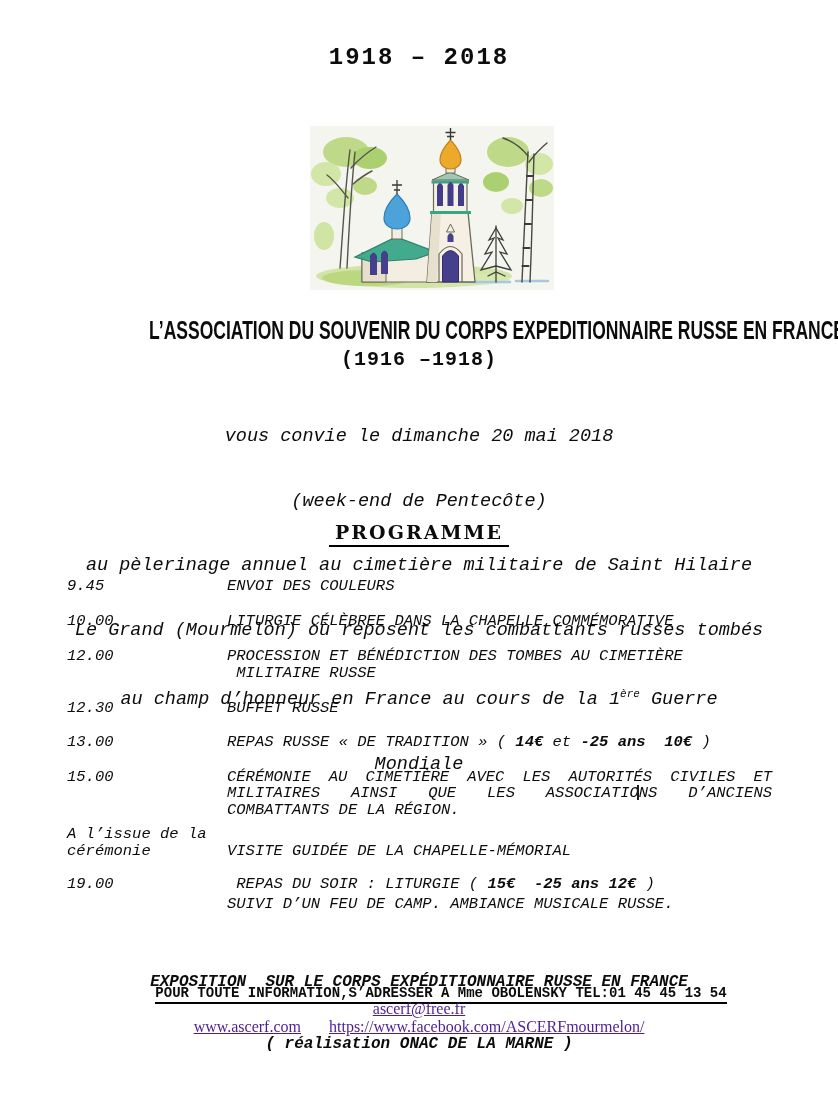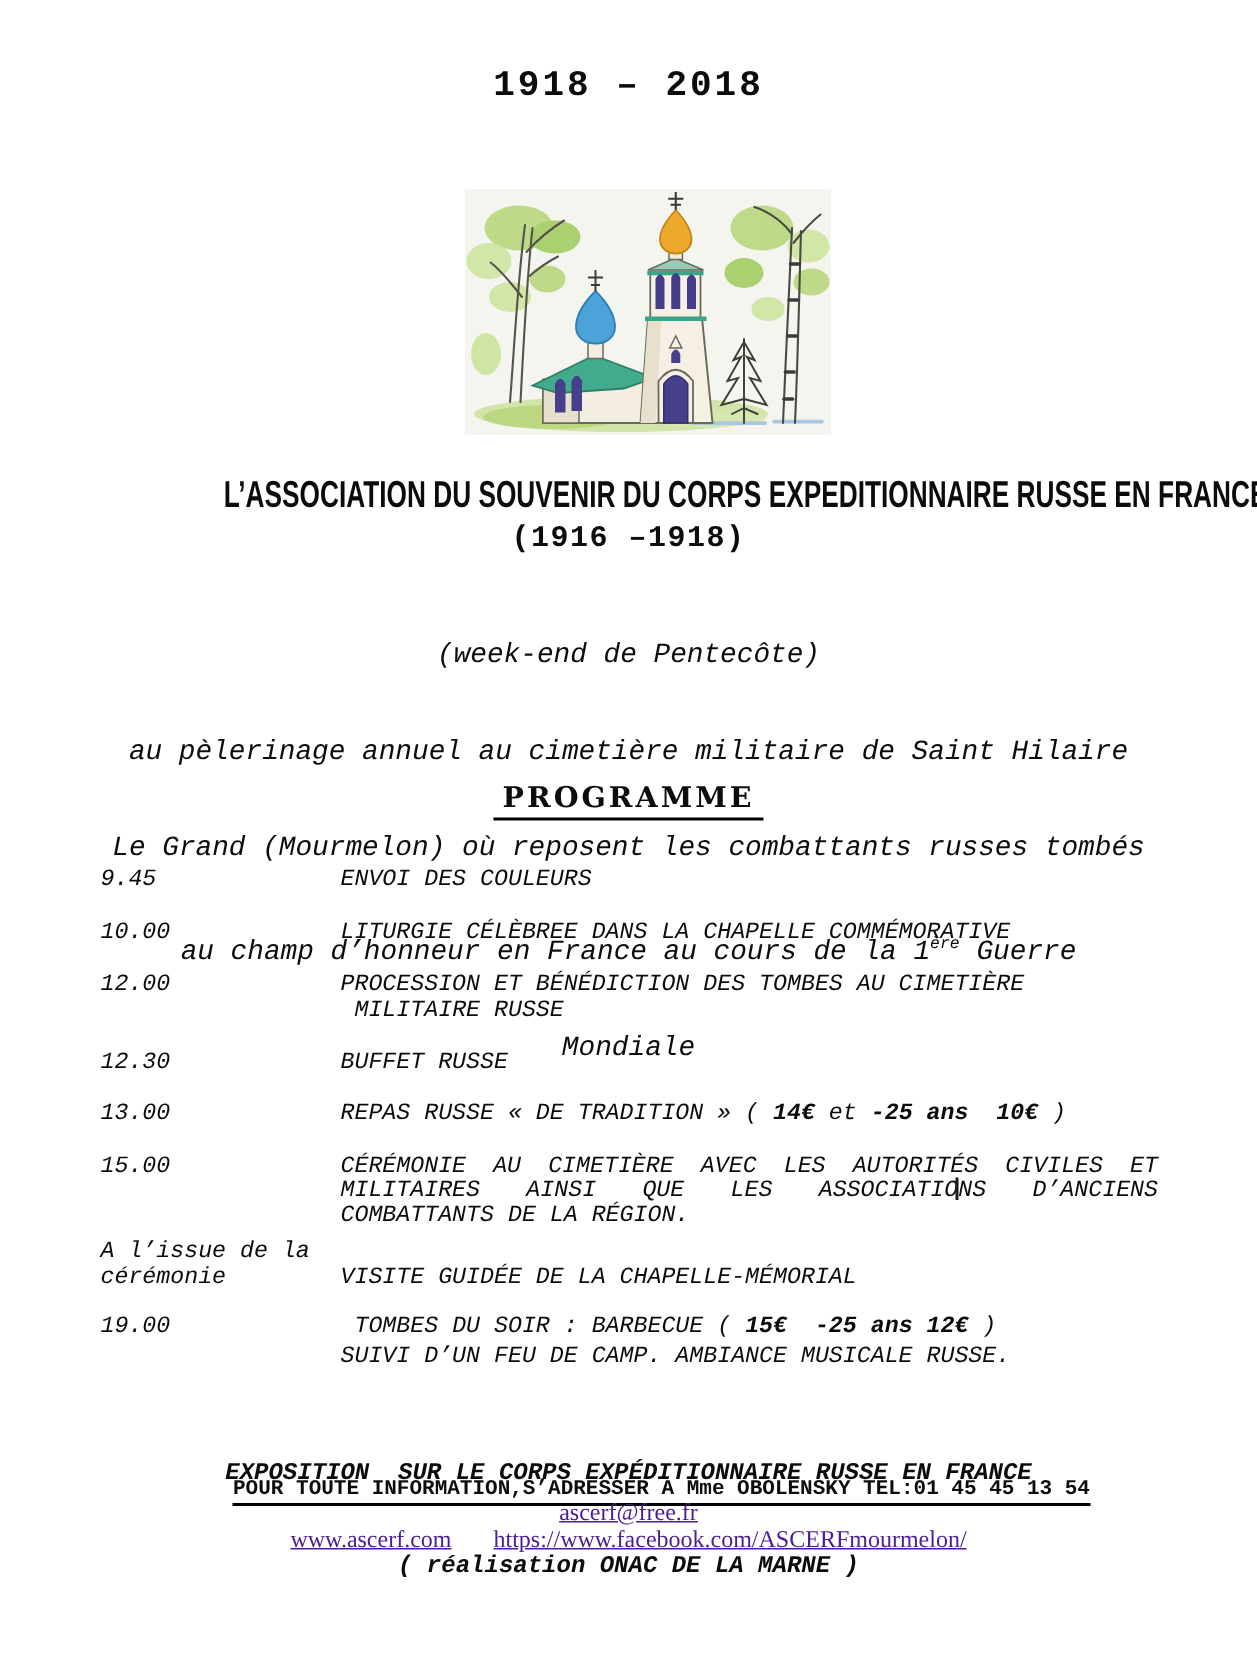--- a/index.html
+++ b/index.html
@@ -137,20 +137,21 @@
       <path d="M213.5 122 h6 M215 98 h6 M216 74 h6 M217 50 h6 M212.5 140 h6"></path>
     </g>
   </svg>
 
   <div class="abs center assoc-title">
     <span class="squeeze">L’ASSOCIATION DU SOUVENIR DU CORPS EXPEDITIONNAIRE RUSSE EN FRANCE</span>
   </div>
   <div class="abs center assoc-years">(1916 –1918)</div>
 
   <div class="abs center invitation">
+    <div>vous convie le dimanche 20 mai 2018</div>
     <div>(week-end de Pentecôte)</div>
     <div>au pèlerinage annuel au cimetière militaire de Saint Hilaire</div>
     <div>Le Grand (Mourmelon) où reposent les combattants russes tombés</div>
     <div><span>au champ d’honneur en France au cours de la 1</span><sup>ère</sup><span> Guerre</span></div>
     <div>Mondiale</div>
   </div>
 
   <div class="abs center prog-head">
     <span>PROGRAMME</span>
   </div>
@@ -185,21 +186,21 @@
     <span class="d">CÉRÉMONIE AU CIMETIÈRE AVEC LES AUTORITÉS CIVILES ET MILITAIRES AINSI QUE LES ASSOCIATIONS D’ANCIENS COMBATTANTS DE LA RÉGION.</span>
   </div>
 
   <div class="row r7">
     <span class="t"><span>A l’issue de la</span><br><span>cérémonie</span></span>
     <span class="d">VISITE GUIDÉE DE LA CHAPELLE-MÉMORIAL</span>
   </div>
 
   <div class="row r8">
     <span class="t">19.00</span>
-    <span class="d"><span> TOMBES DU SOIR : BARBECUE ( </span><b>15€</b><span>  </span><b>-25 ans 12€</b><span> )</span><br><span>SUIVI D’UN FEU DE CAMP. AMBIANCE MUSICALE RUSSE.</span></span>
+    <span class="d"><span> REPAS DU SOIR : LITURGIE ( </span><b>15€</b><span>  </span><b>-25 ans 12€</b><span> )</span><br><span>SUIVI D’UN FEU DE CAMP. AMBIANCE MUSICALE RUSSE.</span></span>
   </div>
 
   <div class="abs text-cursor"></div>
 
   <div class="abs center expo">
     <div>EXPOSITION  SUR LE CORPS EXPÉDITIONNAIRE RUSSE EN FRANCE</div>
     <div>( réalisation ONAC DE LA MARNE )</div>
   </div>
 
   <div class="abs center foot-info">

